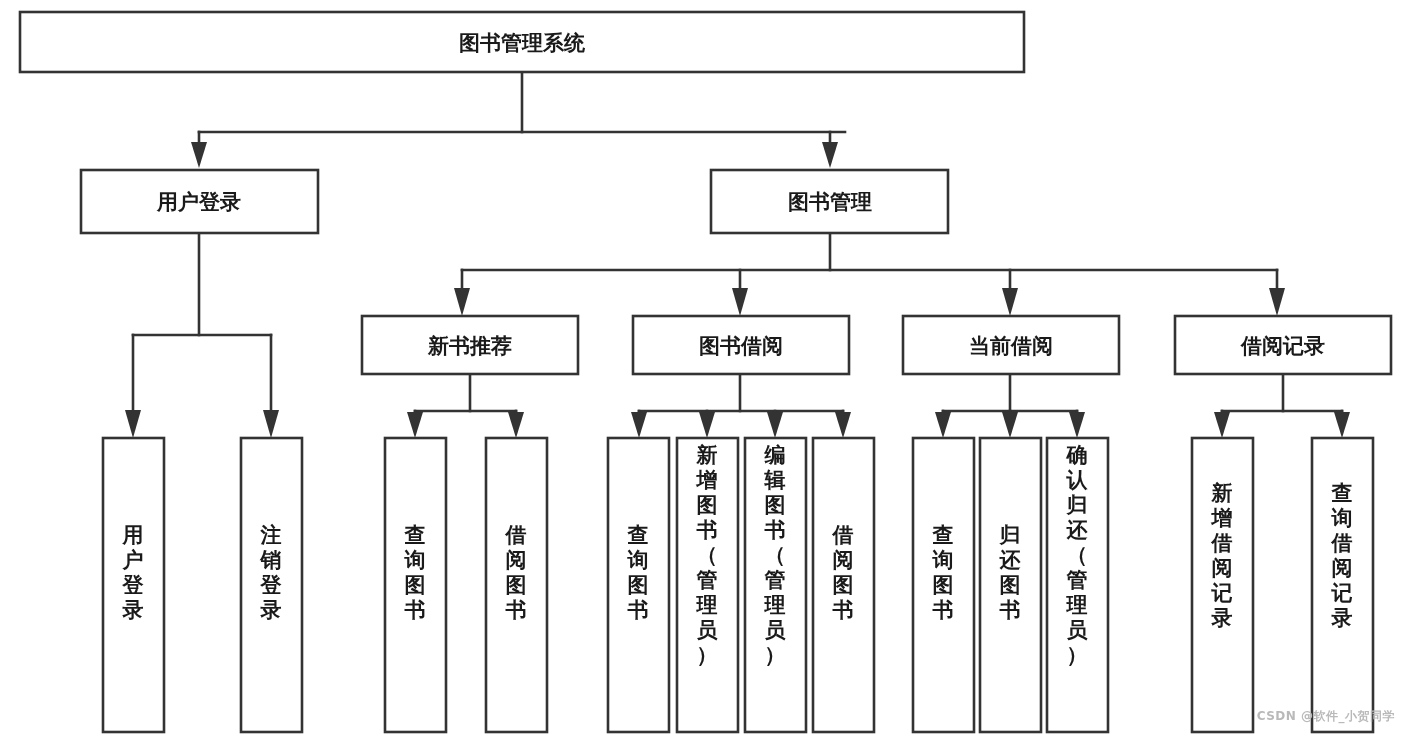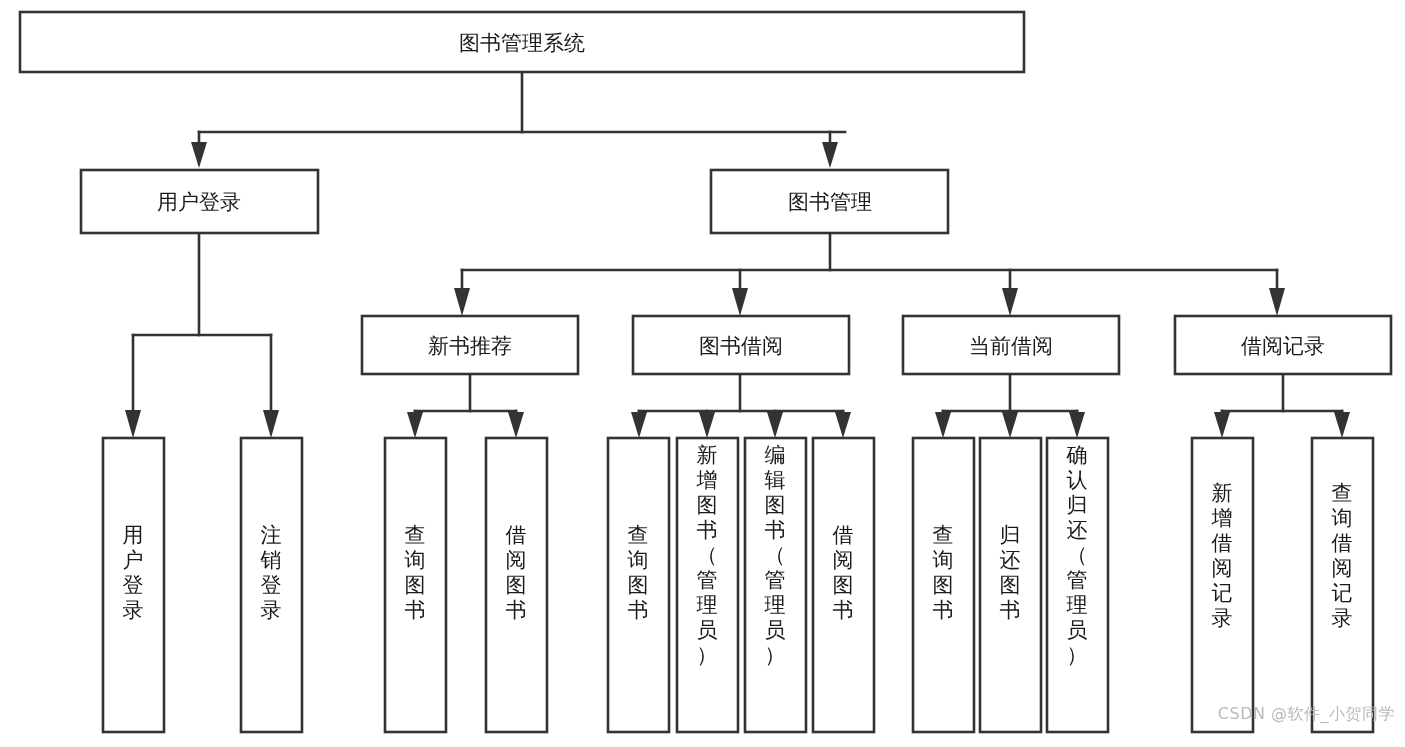--- a/index.html
+++ b/index.html
@@ -11,20 +11,21 @@
     width: 1405px;
     height: 747px;
     font-family: "DejaVu Sans", "Liberation Sans", sans-serif;
     overflow: hidden;
     position: relative;
   }
   #diagram-root {
     position: relative;
     width: 1405px;
     height: 731px;
+    font-weight: bold;
   }
   svg#flowchart {
     display: block;
     position: absolute;
     left: 0;
     top: 0;
   }
   .node-box {
     fill: #ffffff;
     stroke: #333333;
@@ -51,21 +52,21 @@
     font-family: "DejaVu Sans", "Liberation Sans", sans-serif;
     font-size: 21px;
     fill: #1a1a1a;
     text-anchor: middle;
   }
   .watermark {
     position: absolute;
     right: 10px;
     bottom: 6px;
     font-family: "DejaVu Sans", "Liberation Sans", sans-serif;
-    font-size: 16px;
+    font-size: 12px;
     color: #b9b9b9;
     white-space: nowrap;
     letter-spacing: 0.5px;
     margin-left: 16px;
   }
 </style>
 </head>
 <body>
 
 <div id="diagram-root">

